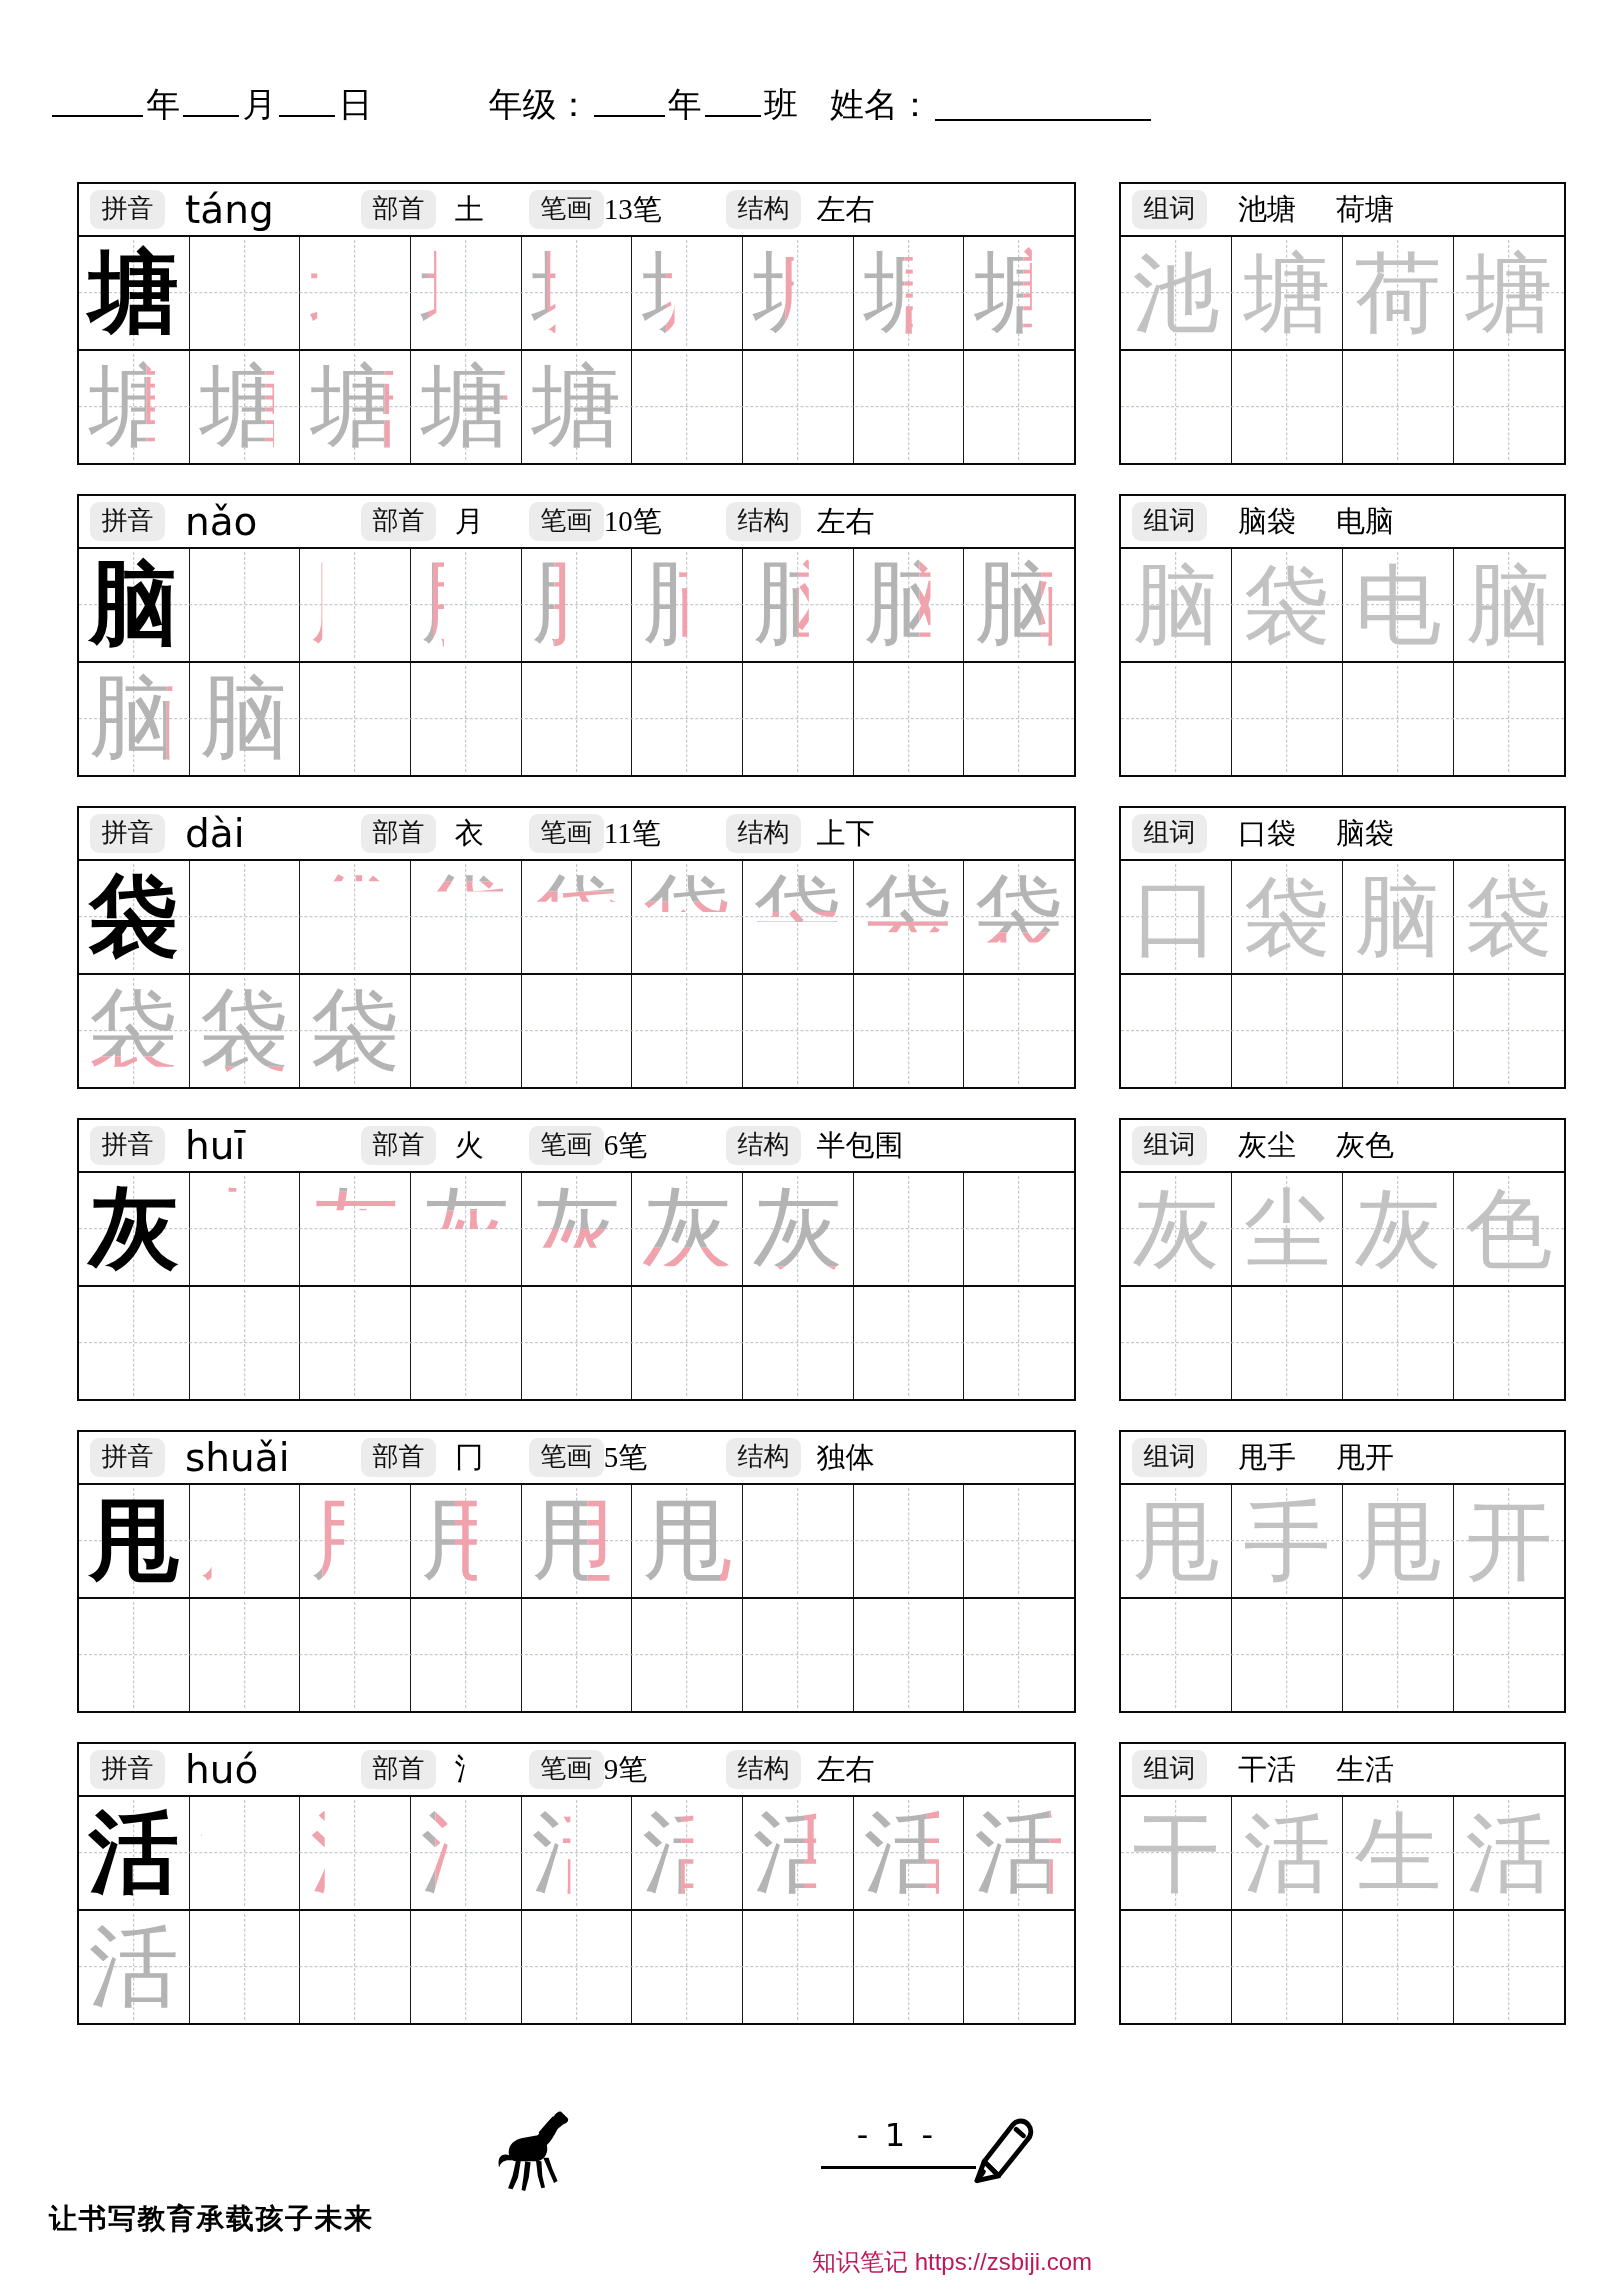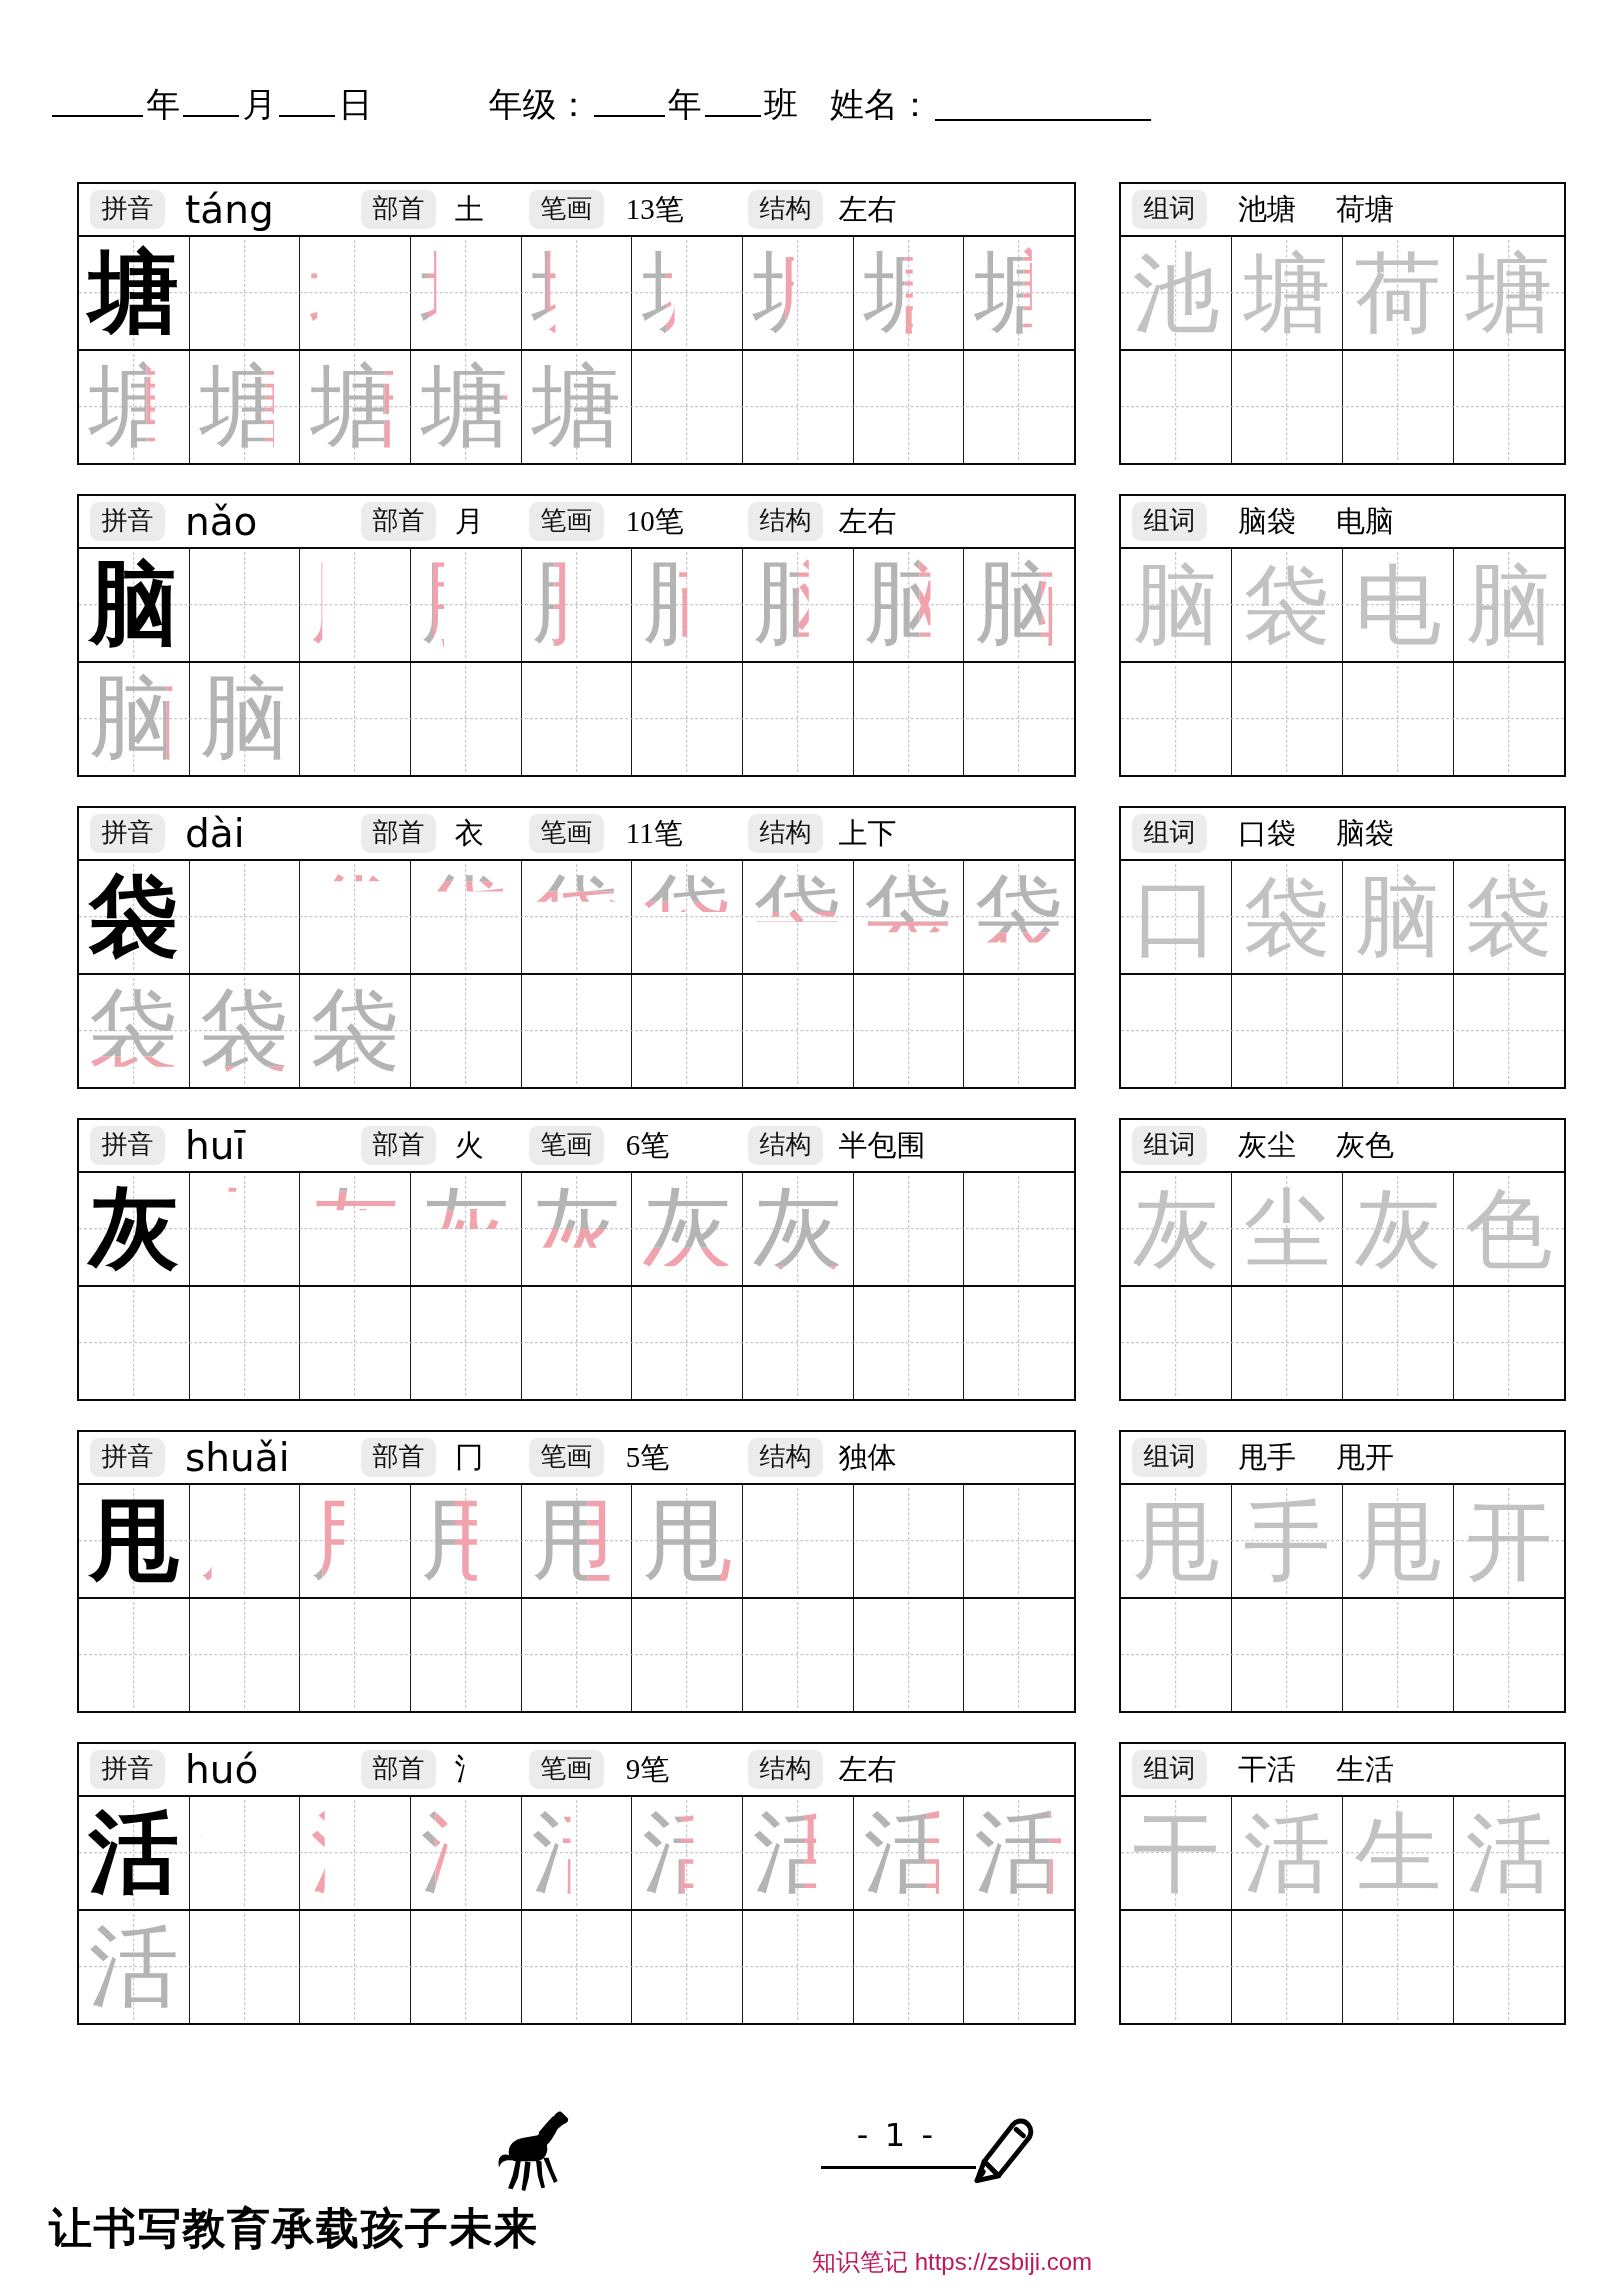--- a/index.html
+++ b/index.html
@@ -26,21 +26,21 @@
   .left-panel { width:999px; }
   .right-panel { width:447px; }
   .panel-header { height:51px; border-bottom:2.3px solid #0a0a0a; display:flex;
                   align-items:center; padding:0 10.8px; }
   .badge { background:#ececec; border-radius:9.3px; padding:5.4px 11.6px; font-size:26px;
            line-height:1.1; color:#111; white-space:nowrap; }
   .pinyin { font-family:"DejaVu Sans","Liberation Sans",sans-serif; font-size:39px;
             margin-left:20px; width:176px; font-weight:500; }
   .hval { font-size:29px; }
   .radical-v { margin-left:18.5px; width:74px; }
-  .strokes-v { margin-left:22px; width:122px; }
+  .strokes-v { margin-left:0; width:122px; }
   .structure-v { margin-left:15.5px; }
   .word { font-size:29px; margin-left:31px; }
   .word + .word { margin-left:40px; }
 
   
   .grid-row { position:relative; height:112px; display:flex; }
   .grid-row + .grid-row { border-top:2.3px solid #0a0a0a; }
   .grid-row::after { content:""; position:absolute; left:0; right:0; top:50%;
                      border-top:1.5px dashed #b7bdc9; transform:translateY(-0.8px);
                      z-index:0; pointer-events:none; }
@@ -58,21 +58,21 @@
 
   
   .footer-writing { position:absolute; left:49px; top:2124px; font-size:36px; }
   .stars { font-family:"DejaVu Sans", sans-serif; letter-spacing:6.2px; font-size:39px; }
   .horse { position:absolute; left:482px; top:2105px; }
   .pagenum { position:absolute; left:804px; top:2116px; width:185px; text-align:center;
              font-size:32px; font-family:"DejaVu Sans", sans-serif; letter-spacing:3.1px; }
   .pageline { position:absolute; left:821px; top:2166px; width:155px; height:3.1px;
               background:#000; }
   .pencil { position:absolute; left:965px; top:2107px; }
-  .slogan { position:absolute; left:49px; top:2200px; font-size:43px; font-weight:800;
+  .slogan { position:absolute; left:49px; top:2200px; font-size:28px; font-weight:800;
             font-family:"Liberation Sans", sans-serif; letter-spacing:1.5px; }
   .watermark { position:absolute; left:774px; top:2246px; font-size:24px; color:#be185d;
                font-family:"Liberation Sans", sans-serif;margin-left:38px; }
 </style>
 </head>
 <body>
 
 <div class="page">
 
 

